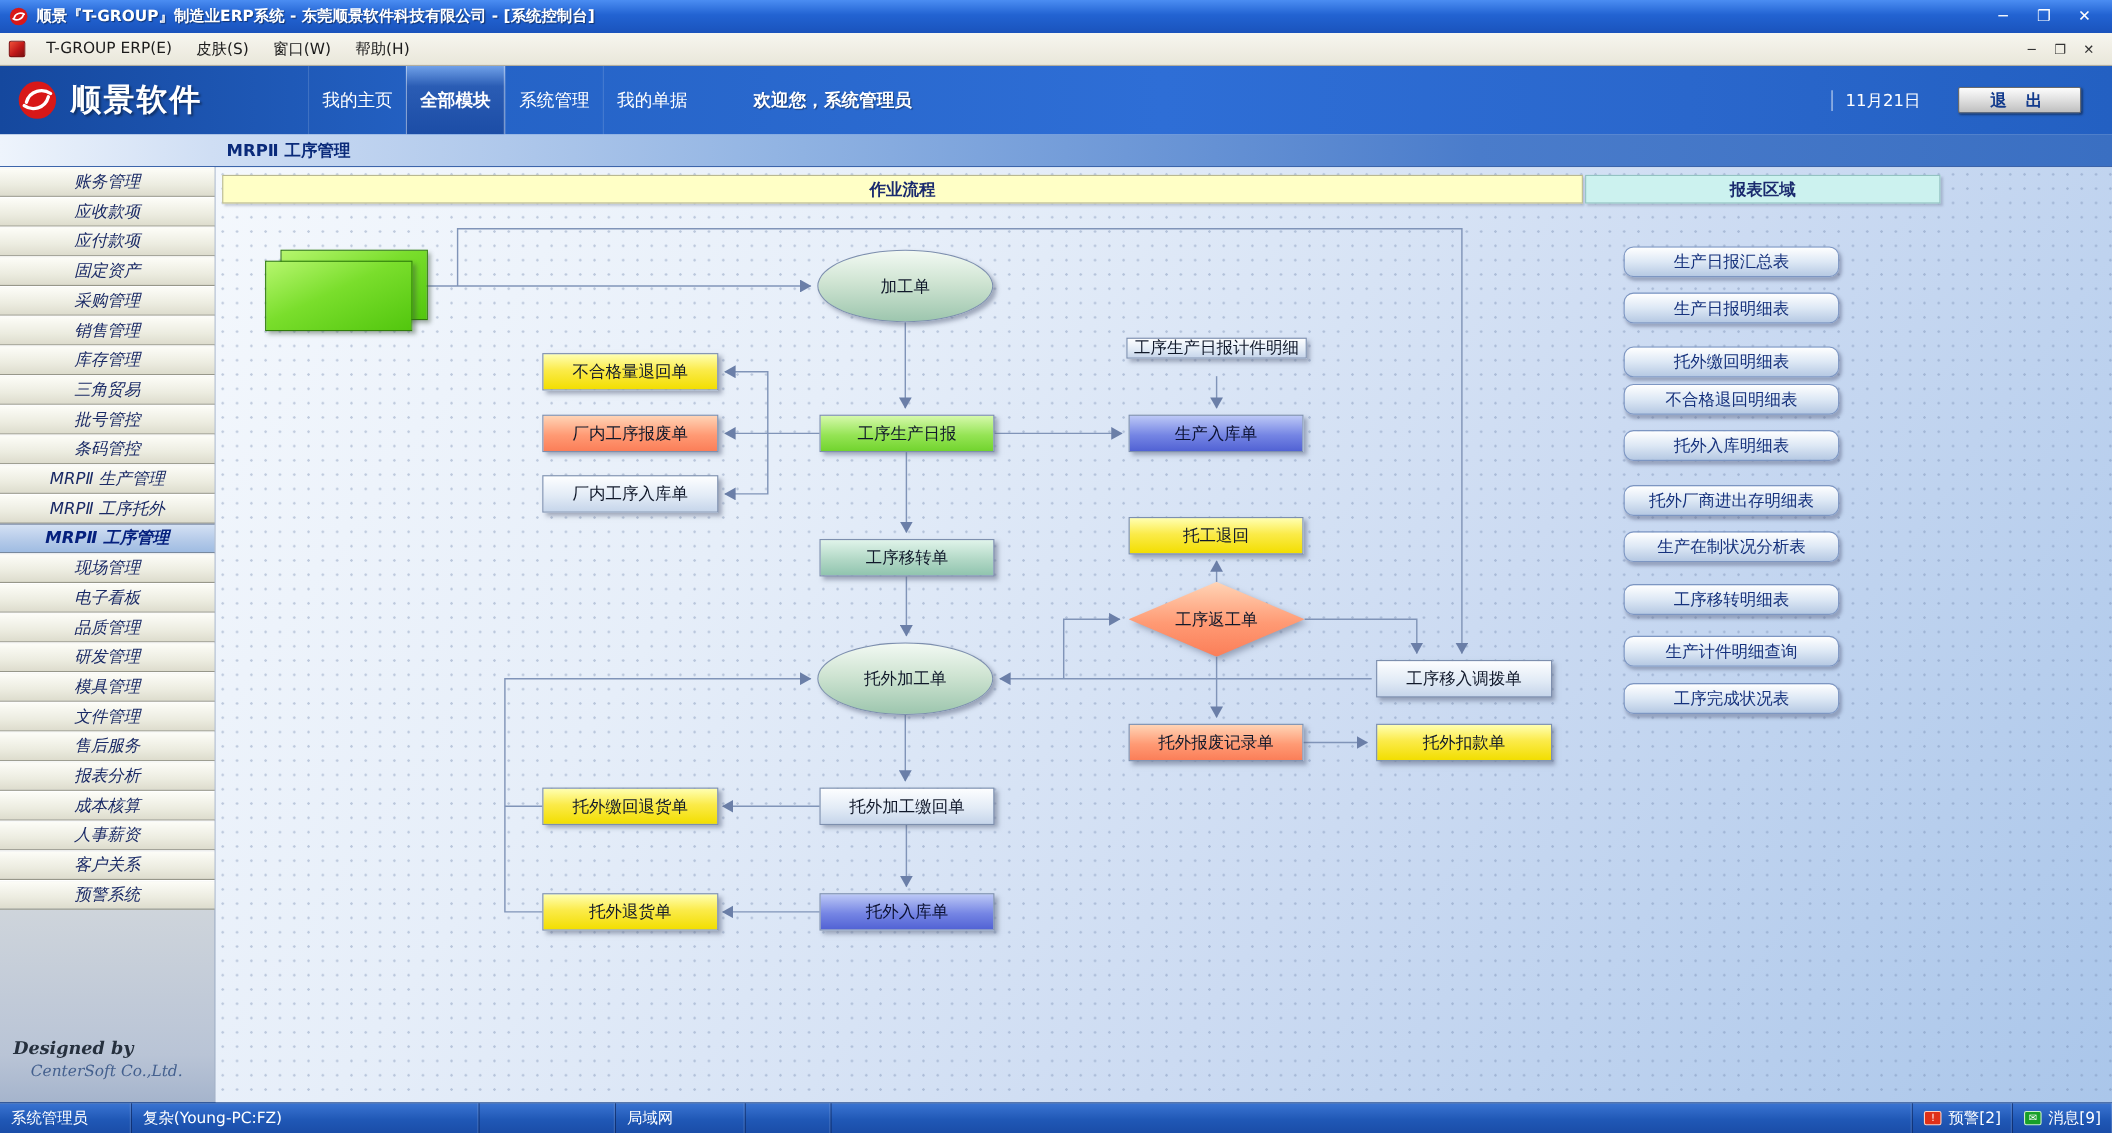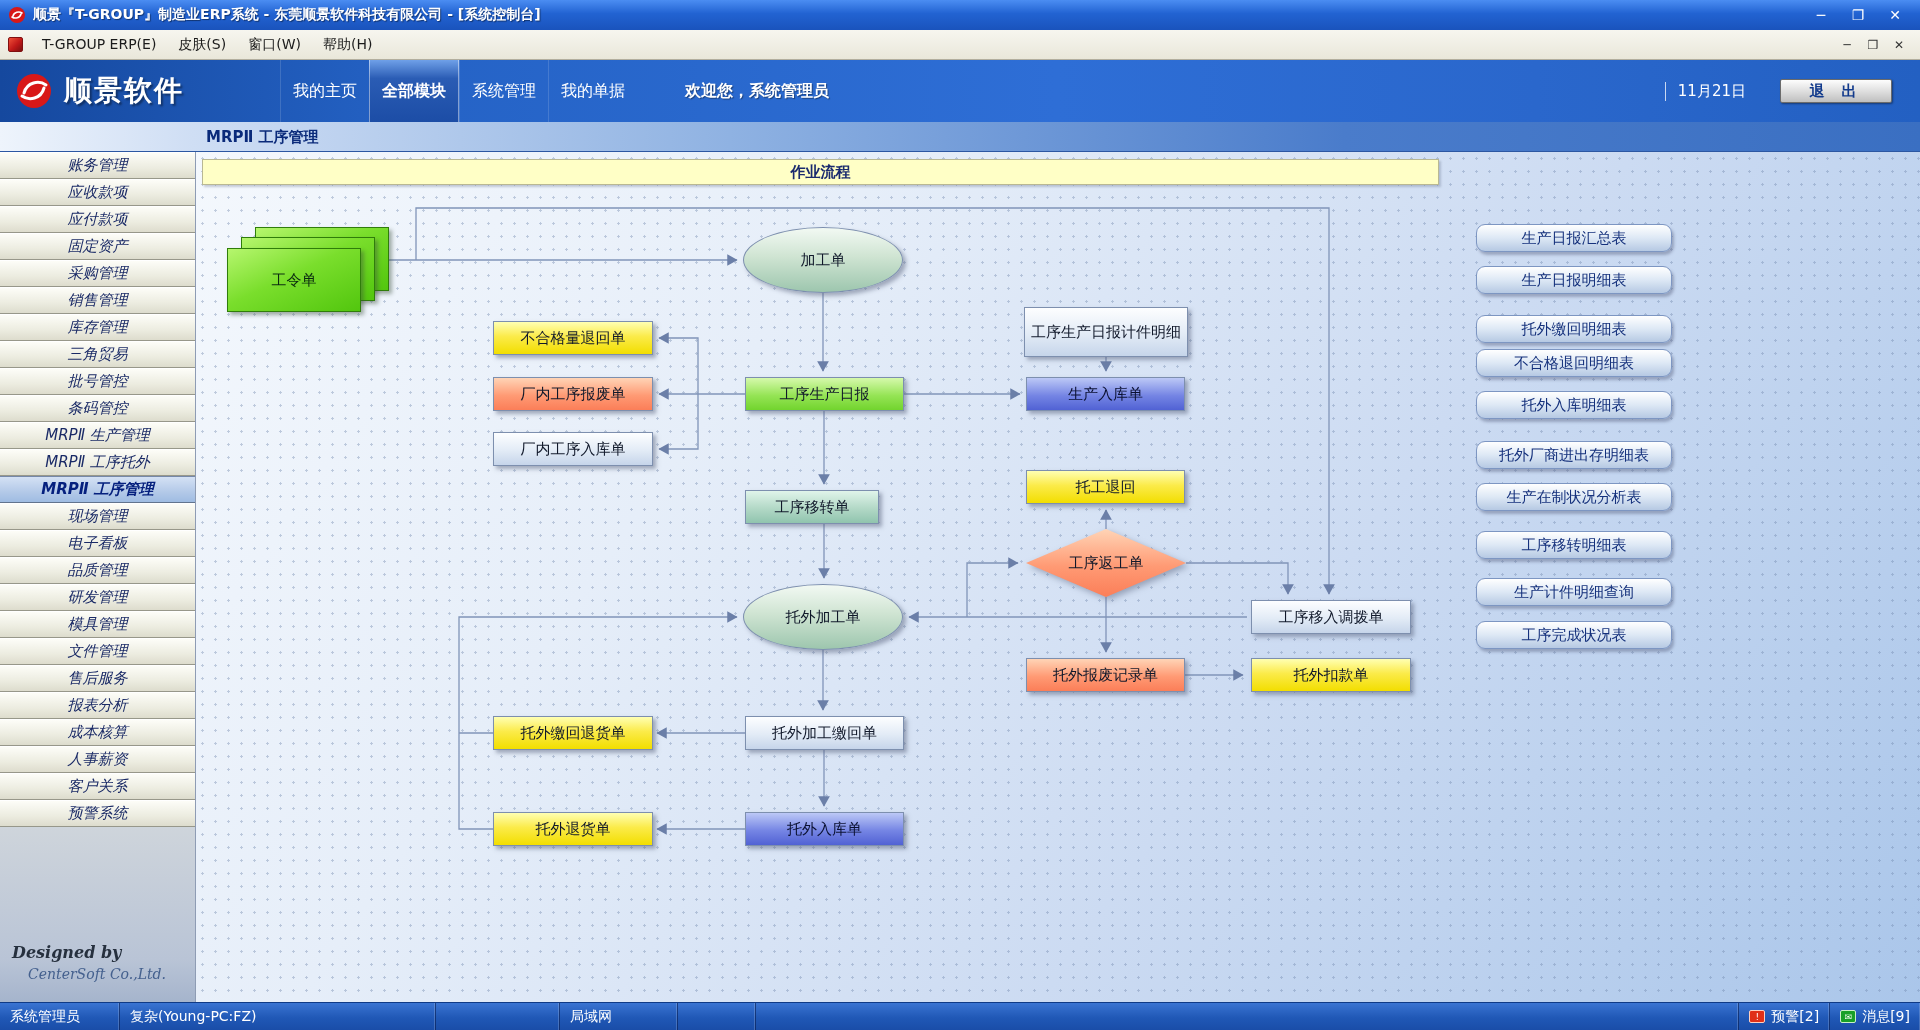--- a/index.html
+++ b/index.html
@@ -183,20 +183,21 @@
         <div class="side-item">客户关系</div>
         <div class="side-item">预警系统</div>
         <div class="side-footer">
         <div class="footer-line1">Designed by</div>
         <div class="footer-line2">CenterSoft Co.,Ltd.</div>
       </div>
     </div>
 
     <div class="main" id="flow-main">
       <div class="sec-h sec-flow">作业流程</div>
+      <div class="sec-h sec-report">报表区域</div>
 
       <svg class="connectors" width="1724" height="850">
         <defs>
           <marker id="arr" markerWidth="9" markerHeight="9" refX="7.5" refY="4.5" orient="auto">
             <path d="M0,0 L8,4.5 L0,9 z" fill="#6b7fa8"></path>
           </marker>
         </defs>
         <g stroke="#8094b8" stroke-width="1.3" fill="none">
           <path d="M186,108 H541" marker-end="url(#arr)"></path>
           <path d="M220,108 V56 H1133 V442" marker-end="url(#arr)"></path>
@@ -219,30 +220,29 @@
           <path d="M628,598 V654" marker-end="url(#arr)"></path>
           <path d="M549,677 H461" marker-end="url(#arr)"></path>
           <path d="M297,677 H263 V465 H541" marker-end="url(#arr)"></path>
           <path d="M297,581 H263"></path>
         </g>
       </svg>
 
     <div class="cards-wrap" style="left: 31px; top: 75px; width: 167px; height: 85px;">
           <div class="card" style="left: 28px; top: 0px;"></div>
           <div class="card" style="left: 14px; top: 10px;"></div>
-          <div class="card" style="left: 0px; top: 21px;">工令单</div>
         </div>
         <div class="node n-ellipse" style="left: 547px; top: 75px; width: 160px; height: 66px;">加工单</div>
         <div class="node n-yellow" style="left: 297px; top: 169px; width: 160px; height: 34px;">不合格量退回单</div>
         <div class="node n-salmon" style="left: 297px; top: 225px; width: 160px; height: 34px;">厂内工序报废单</div>
         <div class="node n-light" style="left: 297px; top: 280px; width: 160px; height: 34px;">厂内工序入库单</div>
         <div class="node n-green" style="left: 549px; top: 225px; width: 159px; height: 34px;">工序生产日报</div>
-        <div class="node n-light" style="left: 828px; top: 155px; width: 164px; height: 50px;">工序生产日报计件明细</div>
+        <div class="node n-light" style="left: 828px; top: 155px; width: 164px; height: 19px;">工序生产日报计件明细</div>
         <div class="node n-blue" style="left: 830px; top: 225px; width: 159px; height: 34px;">生产入库单</div>
-        <div class="node n-teal" style="left: 549px; top: 338px; width: 134px; height: 34px;">工序移转单</div>
+        <div class="node n-teal" style="left: 549px; top: 338px; width: 159px; height: 34px;">工序移转单</div>
         <div class="node n-yellow" style="left: 830px; top: 318px; width: 159px; height: 34px;">托工退回</div>
         <div class="diamond-wrap" style="left: 830px; top: 377px; width: 160px; height: 68px;">
           <div class="n-diamond">工序返工单</div>
         </div>
         <div class="node n-ellipse" style="left: 547px; top: 432px; width: 160px; height: 66px;">托外加工单</div>
         <div class="node n-light" style="left: 1055px; top: 448px; width: 160px; height: 34px;">工序移入调拨单</div>
         <div class="node n-salmon" style="left: 830px; top: 506px; width: 159px; height: 34px;">托外报废记录单</div>
         <div class="node n-yellow" style="left: 1055px; top: 506px; width: 160px; height: 34px;">托外扣款单</div>
         <div class="node n-yellow" style="left: 297px; top: 564px; width: 160px; height: 34px;">托外缴回退货单</div>
         <div class="node n-light" style="left: 549px; top: 564px; width: 159px; height: 34px;">托外加工缴回单</div>

